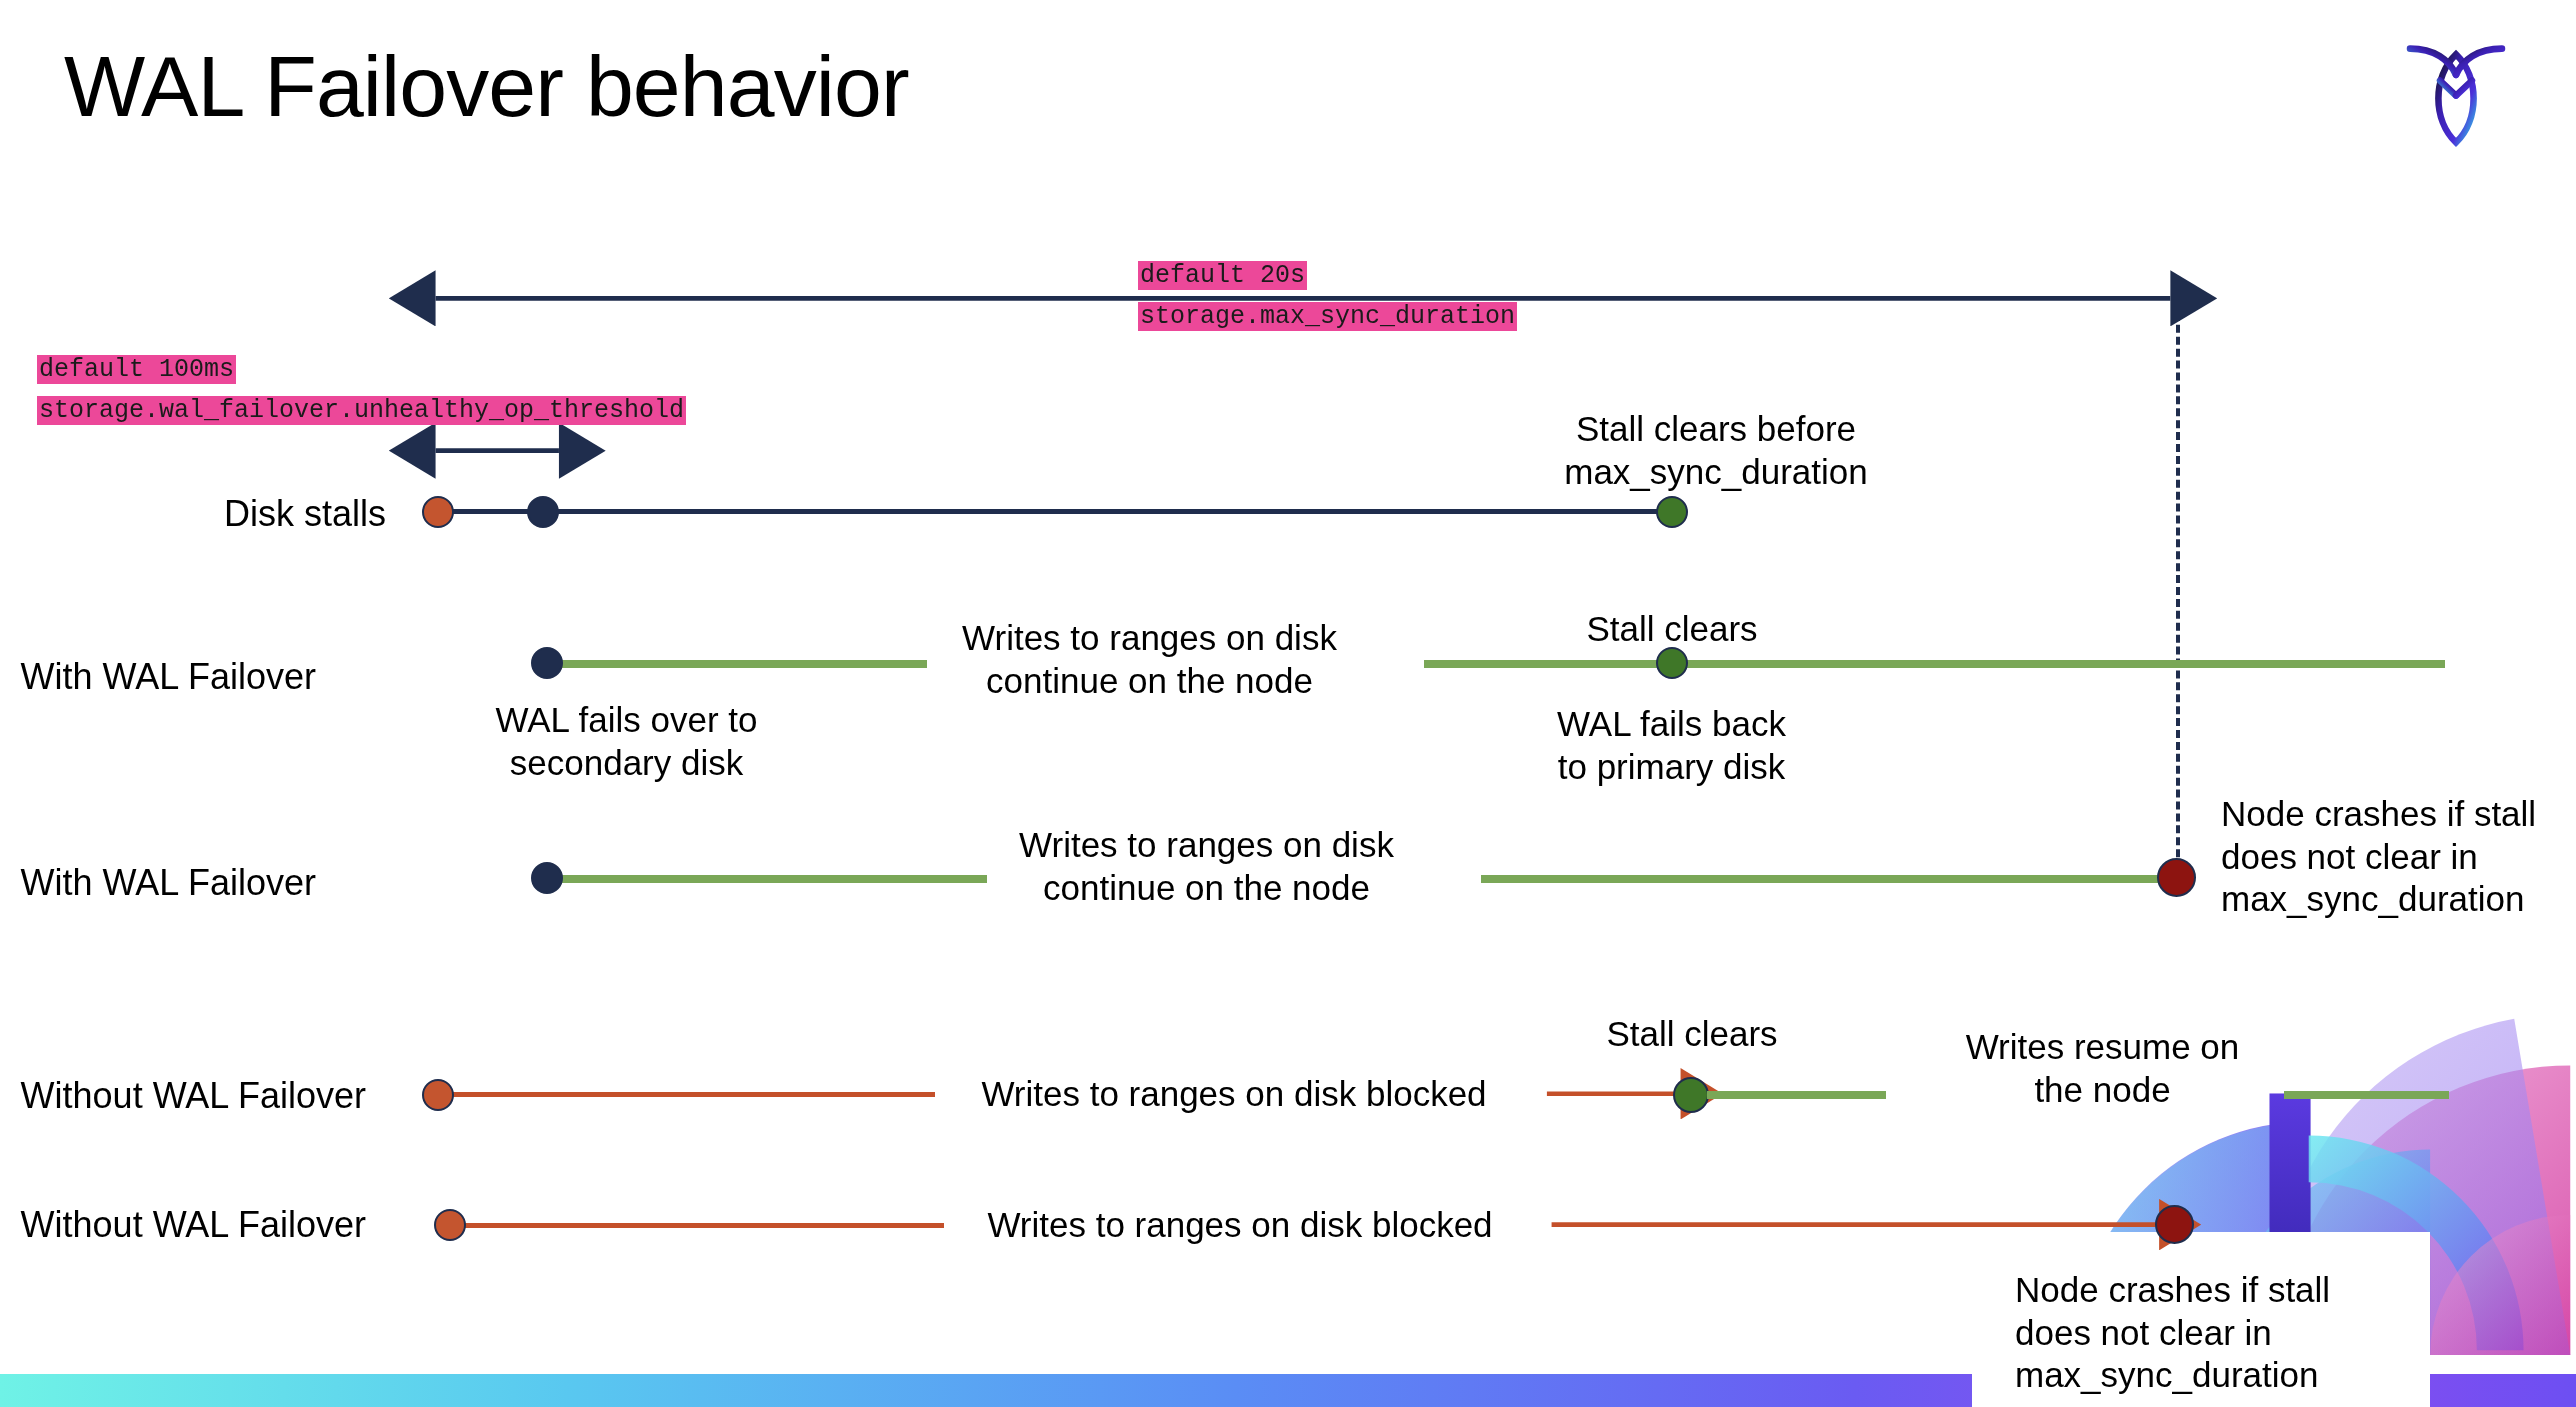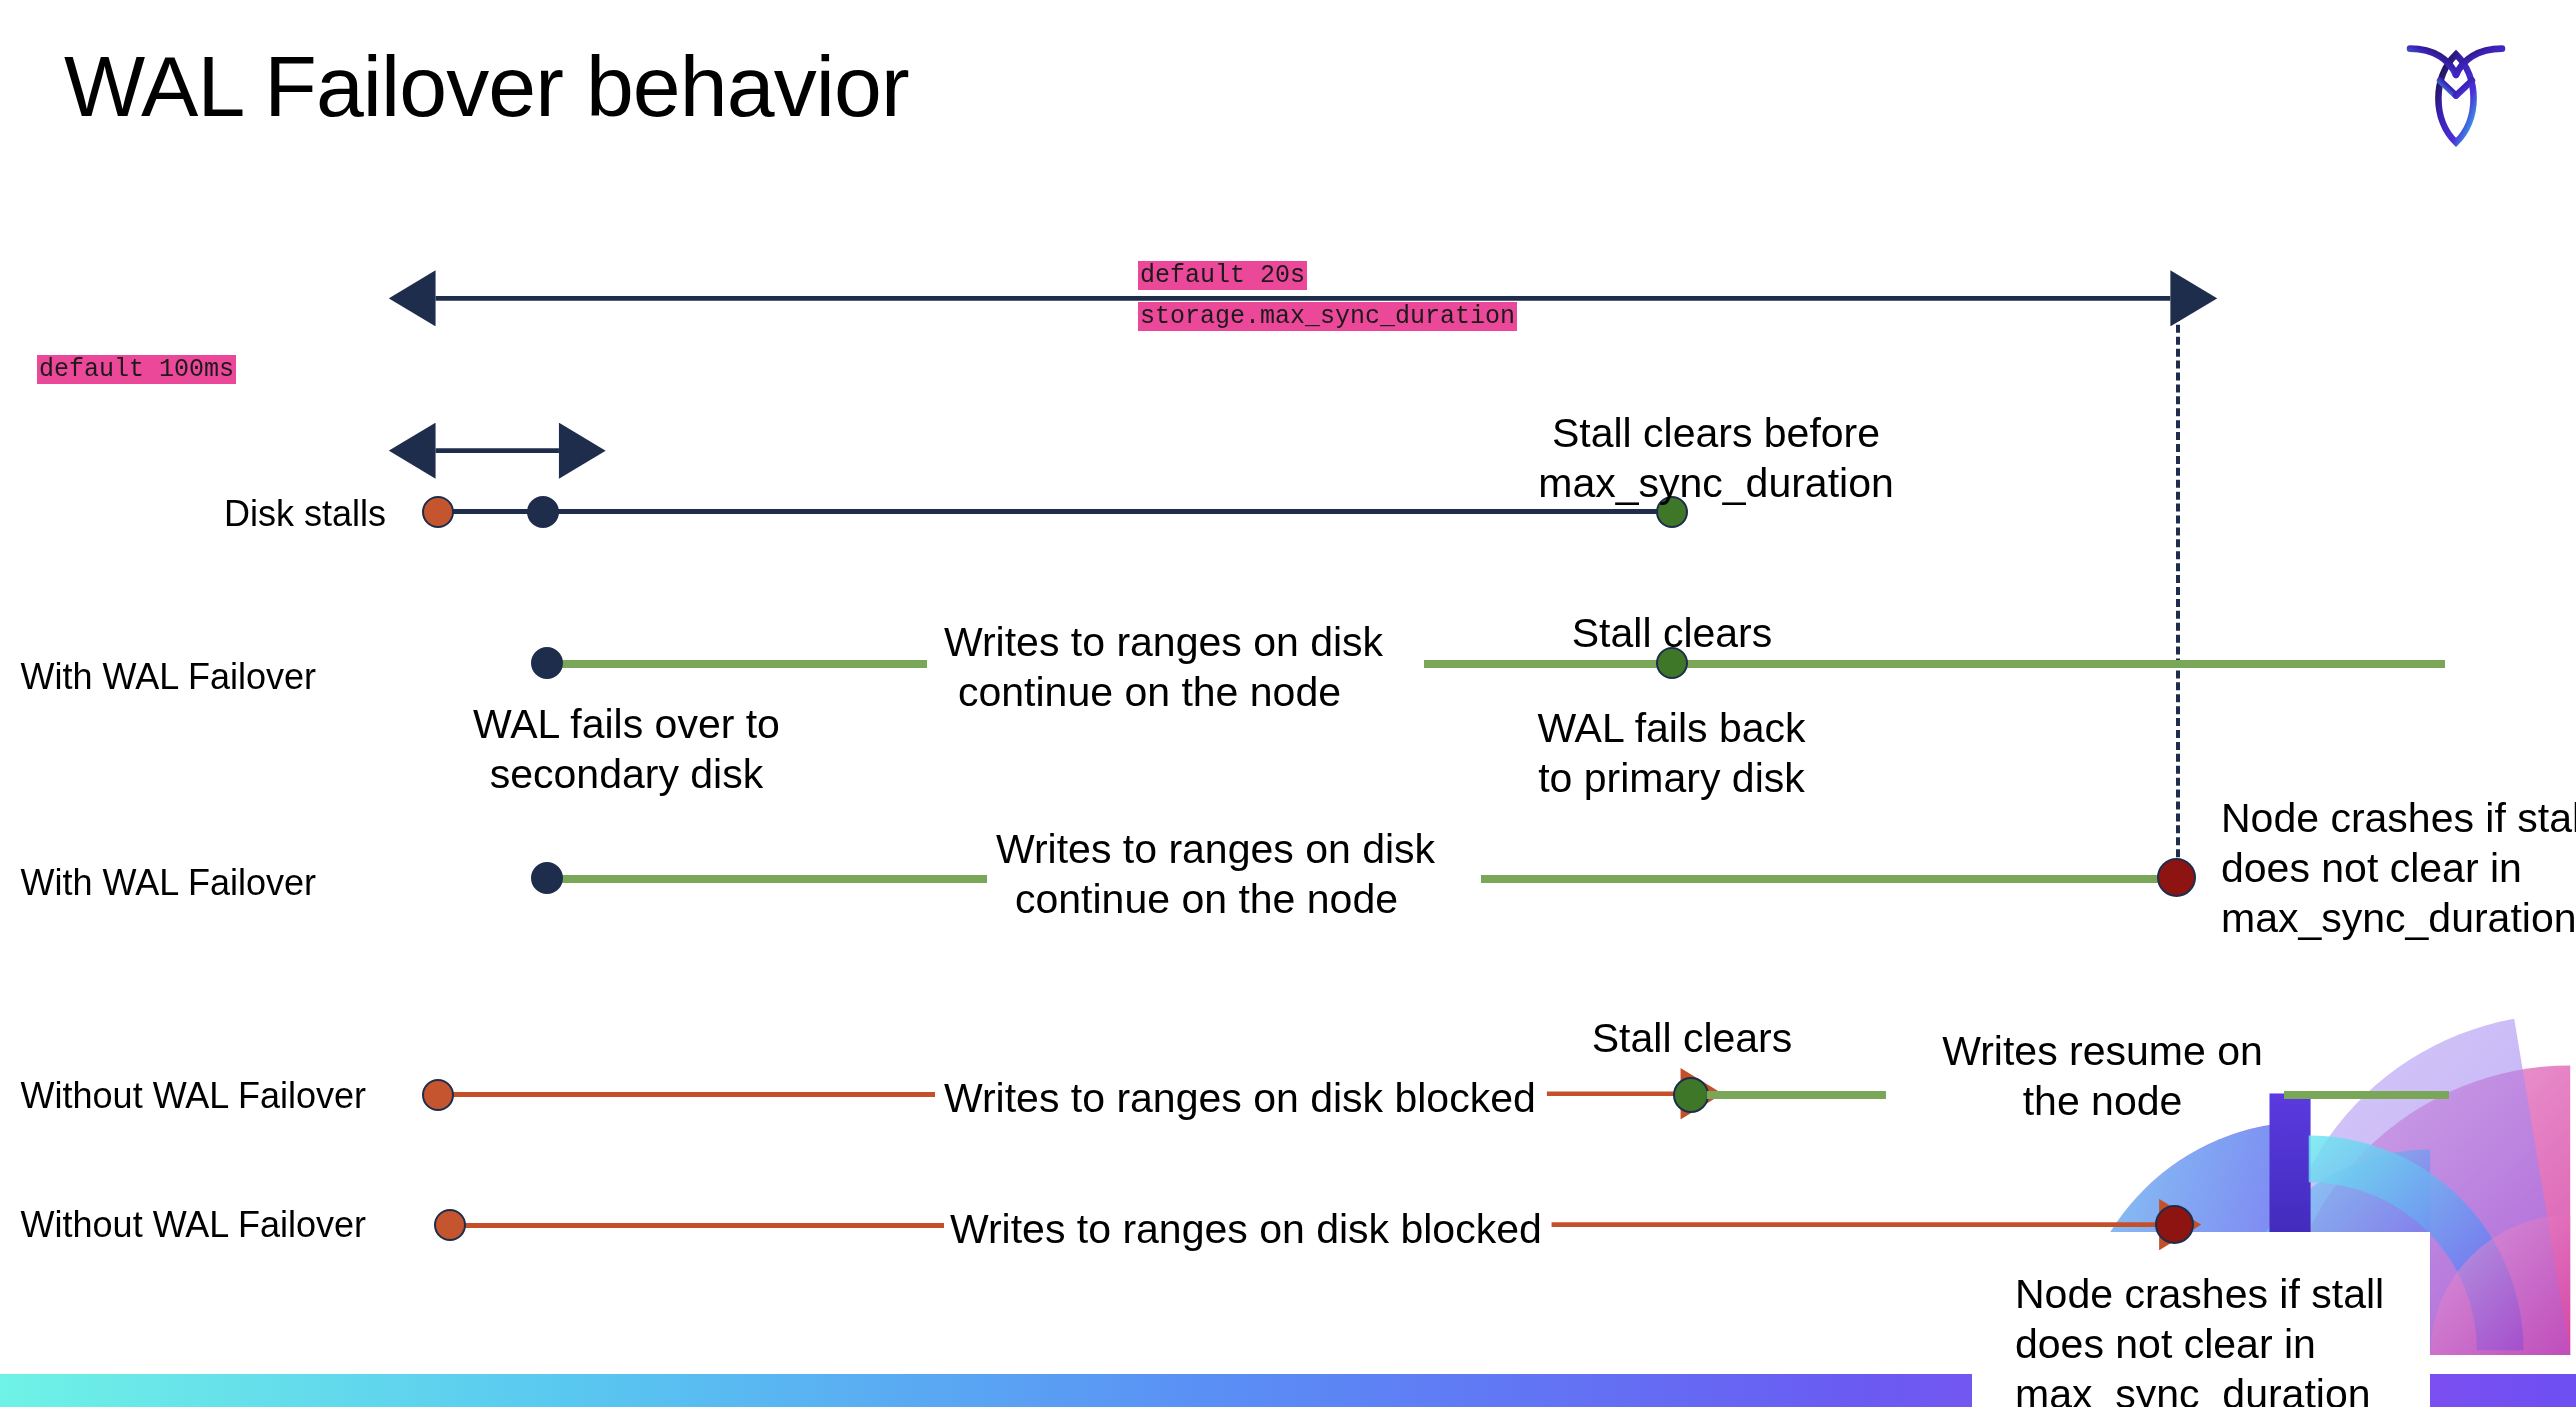--- a/index.html
+++ b/index.html
@@ -35,21 +35,21 @@
     position:absolute;
     font-family:"Liberation Mono", monospace;
     font-size:25px;color:#1b1b1b;
     white-space:nowrap;line-height:1.62;
   }
   .code span{background:#ec4899;padding:0 1.9px;}
 
   
   .lbl{
     position:absolute;color:#000;
-    font-size:41px;line-height:1.22;white-space:nowrap;
+    font-size:35px;line-height:1.22;white-space:nowrap;
   }
   .lbl.c{text-align:center;}
   .lbl.l{text-align:left;}
 
   .rowlabel{
     position:absolute;color:#000;font-size:36px;white-space:nowrap;
   }
 
   
   .seg{position:absolute;height:5.6px;border-radius:0;}
@@ -172,20 +172,21 @@
 
   <div class="vdash" style="left:2176px;top:301px;height:580px;"></div>
 
   <div class="code" style="left:1138px;top:256px;">
     <div><span>default 20s</span></div>
     <div><span>storage.max_sync_duration</span></div>
   </div>
 
   <div class="code" style="left:37px;top:350px;">
     <div><span>default 100ms</span></div>
+    <div><span>storage.wal_failover.unhealthy_op_threshold</span></div>
   </div>
 
   <div class="rowlabel" style="left:224px;top:493px;">Disk stalls</div>
   <div class="seg navy" style="left:437px;top:509px;width:1234px;"></div>
   <div class="dot orange" style="left:422px;top:496px;width:32px;height:32px;"></div>
   <div class="dot navy" style="left:527px;top:496px;width:32px;height:32px;"></div>
   <div class="dot green" style="left:1656px;top:496px;width:32px;height:32px;"></div>
   <div class="lbl c" style="left:1529px;top:408px;width:374px;">
     <div>Stall clears before</div>
     <div>max_sync_duration</div>

